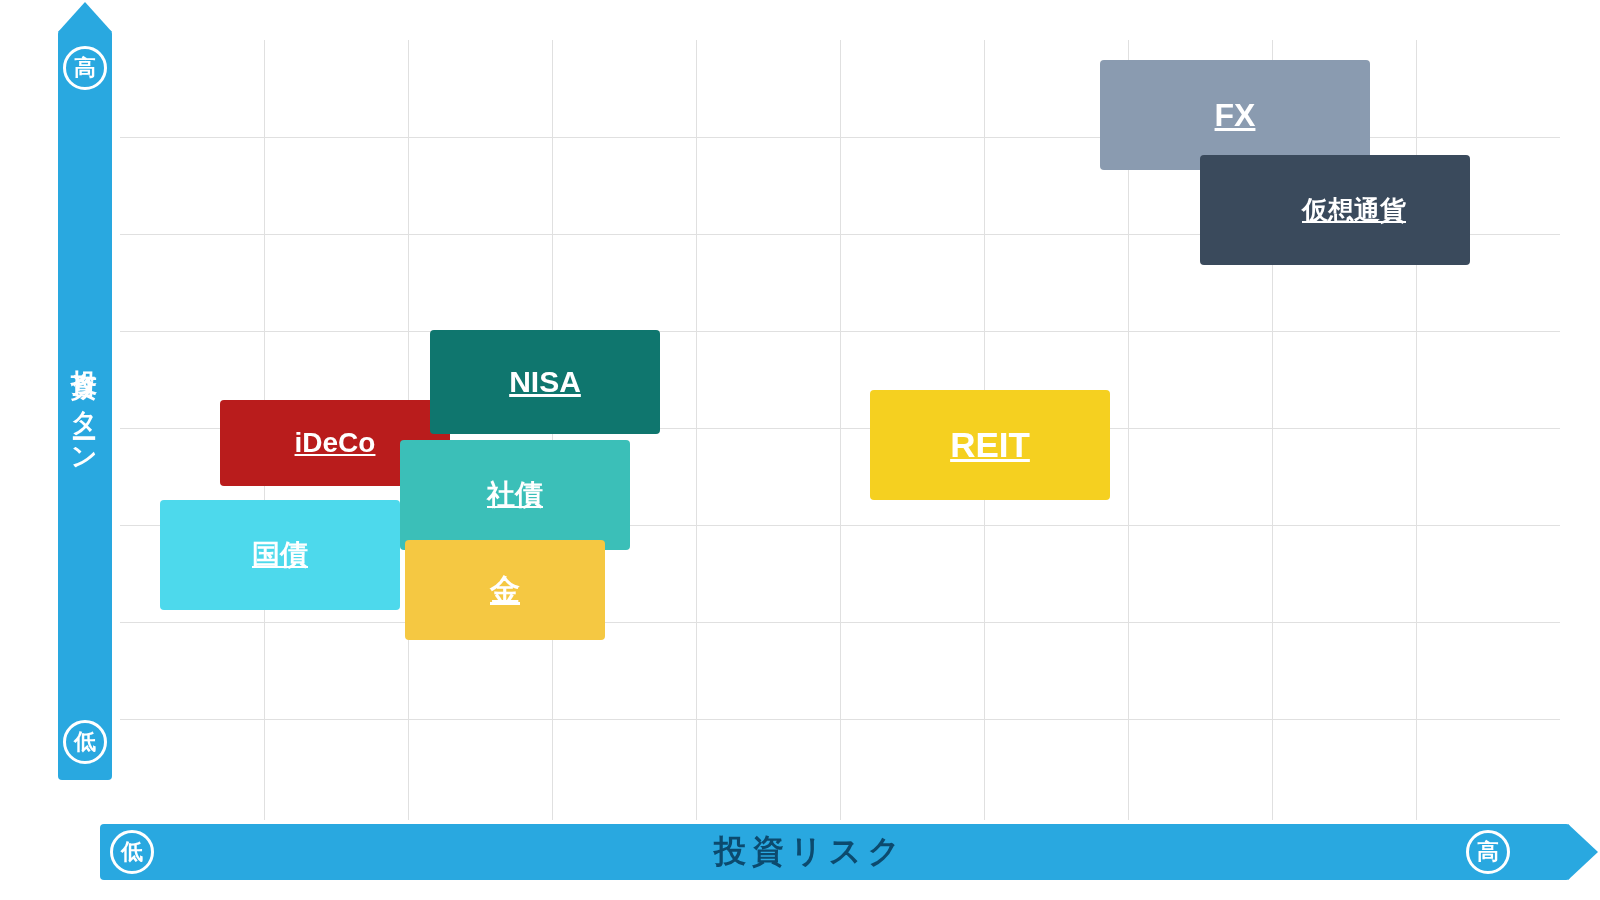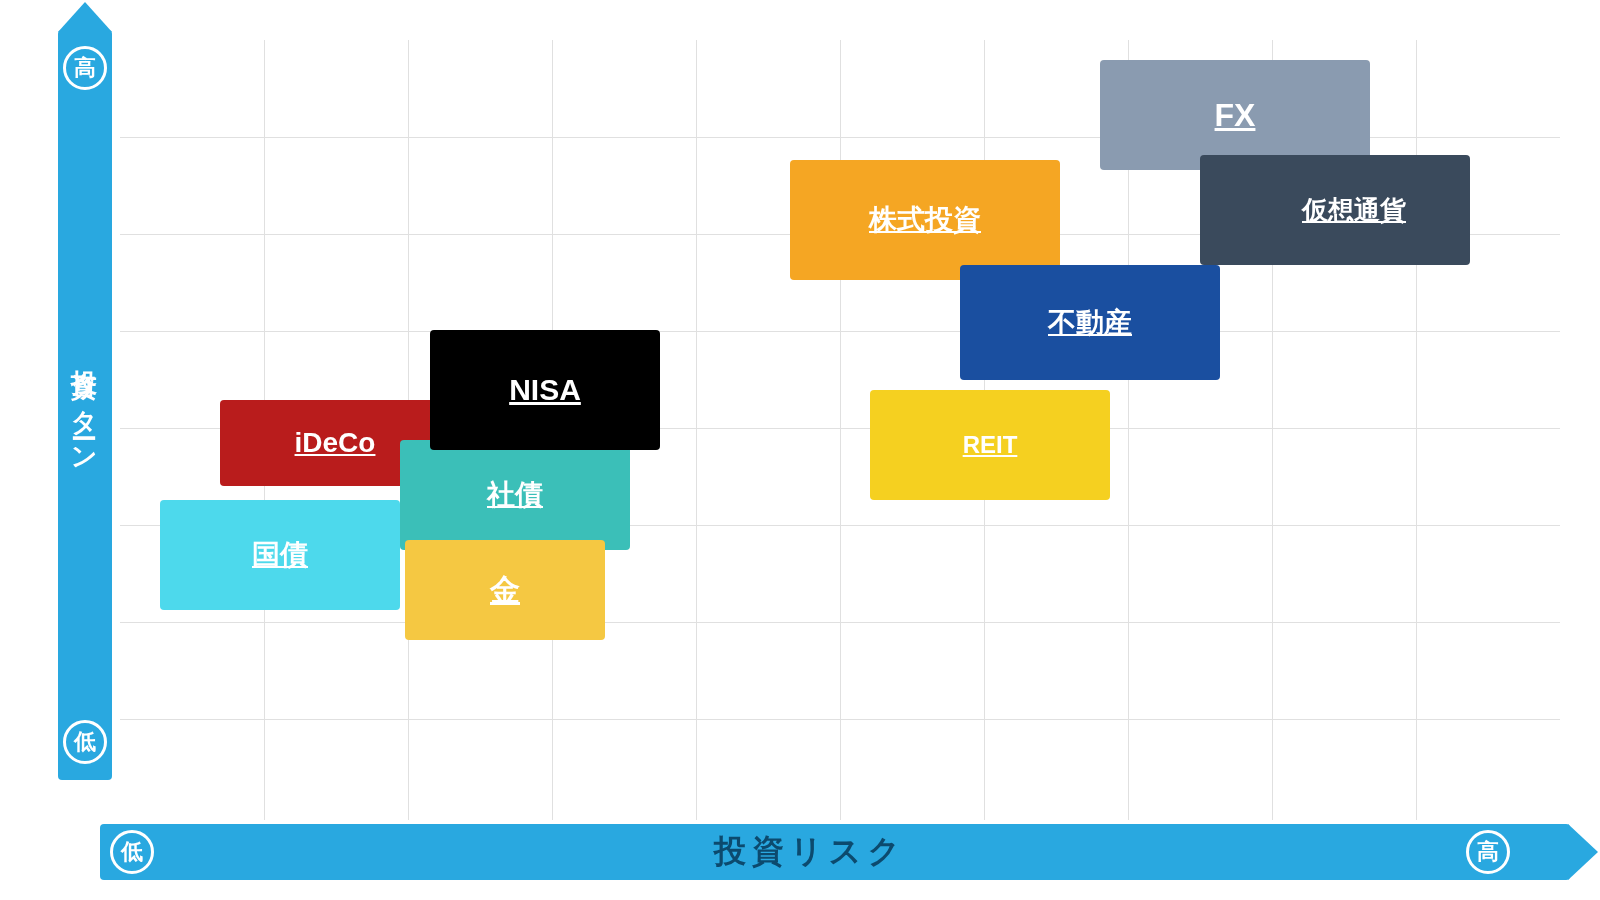--- a/index.html
+++ b/index.html
@@ -251,25 +251,25 @@
       background: #f5c842;
       left: 405px;
       top: 540px;
       width: 200px;
       height: 100px;
       font-size: 30px;
     }
 
     
     .box-nisa {
-      background: #000000;
+      background: #0f766e;
       left: 430px;
       top: 330px;
       width: 230px;
-      height: 120px;
+      height: 104px;
       font-size: 30px;
     }
 
     
     .box-toushin {
       background: #4a5096;
       left: 660px;
       top: 310px;
       width: 230px;
       height: 115px;
@@ -286,21 +286,21 @@
       font-size: 28px;
     }
 
     
     .box-reit {
       background: #f5d020;
       left: 870px;
       top: 390px;
       width: 240px;
       height: 110px;
-      font-size: 24px;
+      font-size: 35px;
     }
 
     
     .box-fudosan {
       background: #1a4fa0;
       left: 960px;
       top: 265px;
       width: 260px;
       height: 115px;
       font-size: 28px;
@@ -365,19 +365,17 @@
     <div class="x-axis-label-low">低</div>
     <div class="x-axis-text">投資リスク</div>
     <div class="x-axis-label-high">高</div>
   </div>
 
   <div class="box box-kokusai">国債</div>
   <div class="box box-ideco">iDeCo</div>
   <div class="box box-shasai">社債</div>
   <div class="box box-kin">金</div>
   <div class="box box-nisa">NISA</div>
-  <div class="box box-kabushiki">株式投資</div>
   <div class="box box-reit">REIT</div>
-  <div class="box box-fudosan">不動産</div>
   <div class="box box-fx">FX</div>
   <div class="box box-kasou">仮想通貨</div>
 
 </div>
 
 </body></html>

